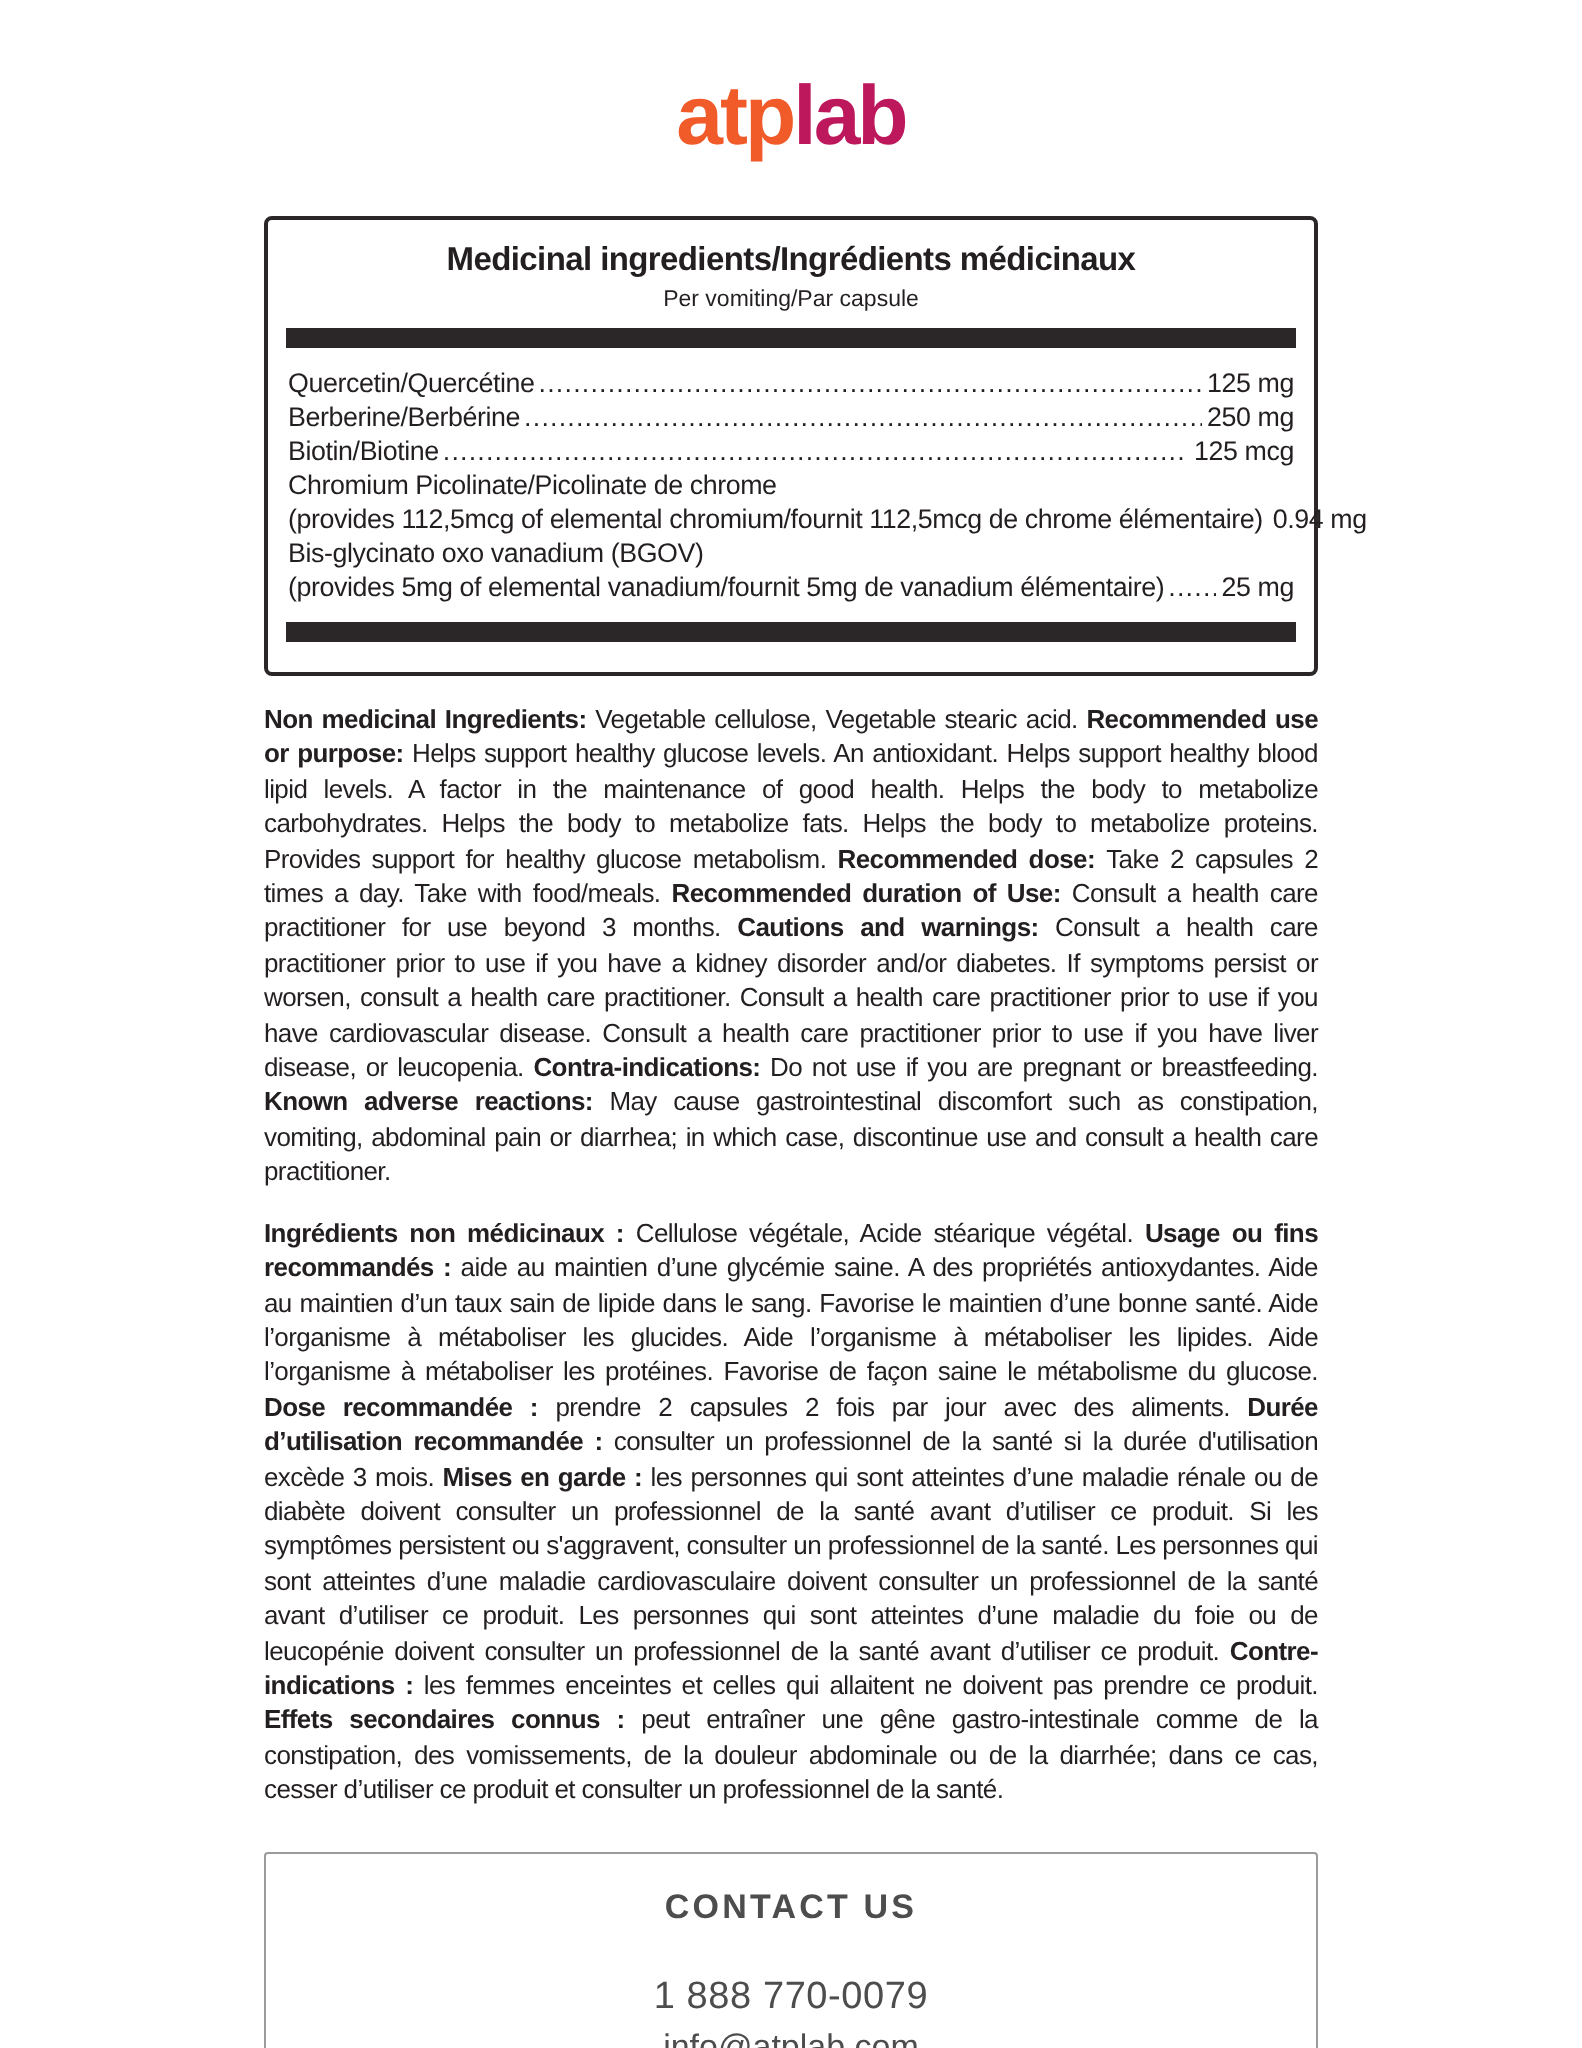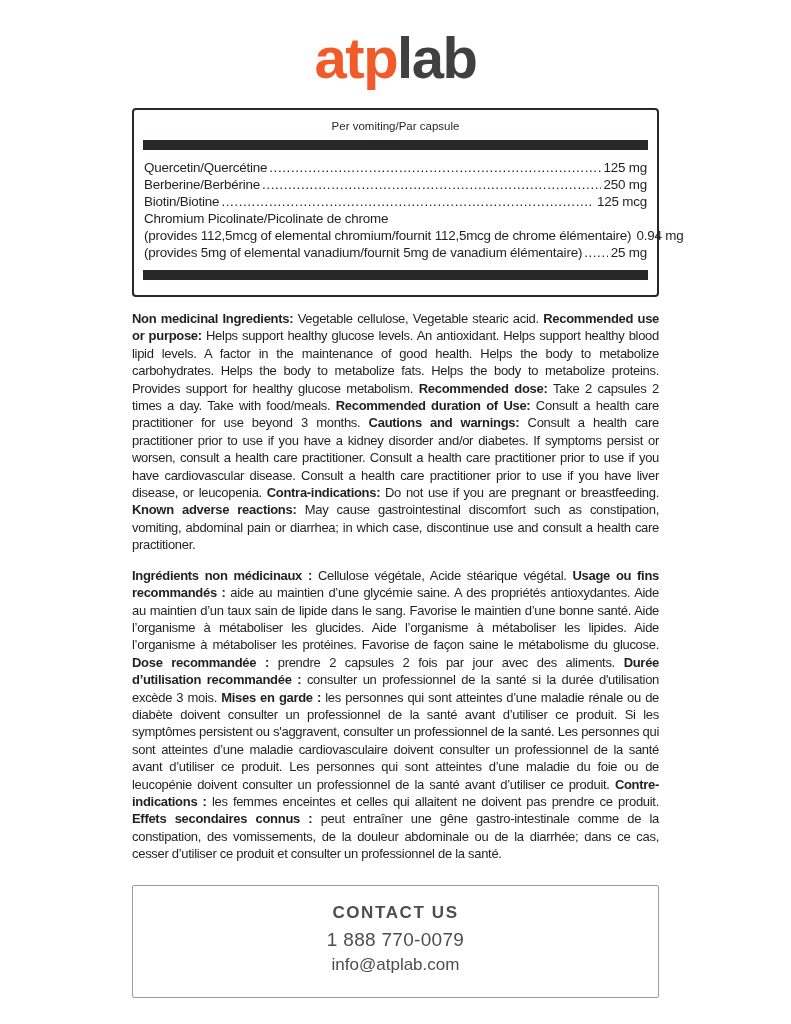--- a/index.html
+++ b/index.html
@@ -9,21 +9,21 @@
     font-family: "Liberation Sans", sans-serif;
     color: #231f20;
     overflow: hidden;
   }
   .page { width: 791px; height: 1024px; position: relative; }
 
   
   .logo {
     display: flex; justify-content: center; align-items: baseline;
     padding-top: 32px;
-    font-size: 58px; font-weight: bold; letter-spacing: -1.5px;
+    font-size: 42px; font-weight: bold; letter-spacing: -1.5px;
     line-height: 52px;
   }
 
   .content { width: 527px; margin: 0 auto; }
 
   
   .panel {
     border: 2.5px solid #2b2627;
     border-radius: 4px;
     margin-top: 24px;
@@ -59,36 +59,37 @@
   
   .contact {
     border: 1.5px solid #9b9b9b;
     border-radius: 2px;
     margin-top: 22px;
     text-align: center;
     padding: 17px 0 22px 0;
     color: #4d4d4d;
   }
   .contact-heading { font-size: 17px; letter-spacing: 1.6px; font-weight: bold; }
-  .contact-phone { font-size: 19px; margin-top: 6px; letter-spacing: 0.3px; }
+  .contact-phone { font-size: 19px; margin-top: 24px; letter-spacing: 0.3px; }
   .contact-email { font-size: 17px; margin-top: 4px; }
 </style>
 </head>
 <body>
 
 <div class="page">
 
   <div class="logo">
     <span style="color: rgb(241, 90, 41);">atp</span>
-      <span style="color: #404040;">lab</span>
+      <span style="color: #be185d;">lab</span>
   </div>
 
   <div class="content">
 
     <div class="panel">
+      <div class="panel-title">Medicinal ingredients/Ingrédients médicinaux</div>
       <div class="panel-subtitle">Per vomiting/Par capsule</div>
       <div class="bar"></div>
       <div class="rows">
           <div class="ing-row">
             <span class="ing-name">Quercetin/Quercétine</span>
             <span class="leader">............................................................................................................................................................................................................................................................................................................</span>
             <span class="ing-amount">125 mg</span>
           </div>
           <div class="ing-row">
             <span class="ing-name">Berberine/Berbérine</span>
@@ -102,20 +103,23 @@
           </div>
           <div class="ing-row">
             <span class="ing-name">Chromium Picolinate/Picolinate de chrome</span>
           </div>
           <div class="ing-row">
             <span class="ing-name">(provides 112,5mcg of elemental chromium/fournit 112,5mcg de chrome élémentaire)</span>
             <span class="leader">............................................................................................................................................................................................................................................................................................................</span>
             <span class="ing-amount">0.94 mg</span>
           </div>
           <div class="ing-row">
+            <span class="ing-name">Bis-glycinato oxo vanadium (BGOV)</span>
+          </div>
+          <div class="ing-row">
             <span class="ing-name">(provides 5mg of elemental vanadium/fournit 5mg de vanadium élémentaire) </span>
             <span class="leader">............................................................................................................................................................................................................................................................................................................</span>
             <span class="ing-amount">25 mg</span>
           </div>
         </div>
       <div class="bar"></div>
     </div>
 
     <p class="para"><span class="b">Non medicinal Ingredients: </span><span>Vegetable cellulose, Vegetable stearic acid. </span><span class="b">Recommended use or purpose: </span><span>Helps support healthy glucose levels. An antioxidant. Helps support healthy blood lipid levels. A factor in the maintenance of good health. Helps the body to metabolize carbohydrates. Helps the body to metabolize fats. Helps the body to metabolize proteins. Provides support for healthy glucose metabolism. </span><span class="b">Recommended dose: </span><span>Take 2 capsules 2 times a day. Take with food/meals. </span><span class="b">Recommended duration of Use: </span><span>Consult a health care practitioner for use beyond 3 months. </span><span class="b">Cautions and warnings: </span><span>Consult a health care practitioner prior to use if you have a kidney disorder and/or diabetes. If symptoms persist or worsen, consult a health care practitioner. Consult a health care practitioner prior to use if you have cardiovascular disease. Consult a health care practitioner prior to use if you have liver disease, or leucopenia. </span><span class="b">Contra-indications: </span><span>Do not use if you are pregnant or breastfeeding. </span><span class="b">Known adverse reactions: </span><span>May cause gastrointestinal discomfort such as constipation, vomiting, abdominal pain or diarrhea; in which case, discontinue use and consult a health care practitioner.</span></p>
 

